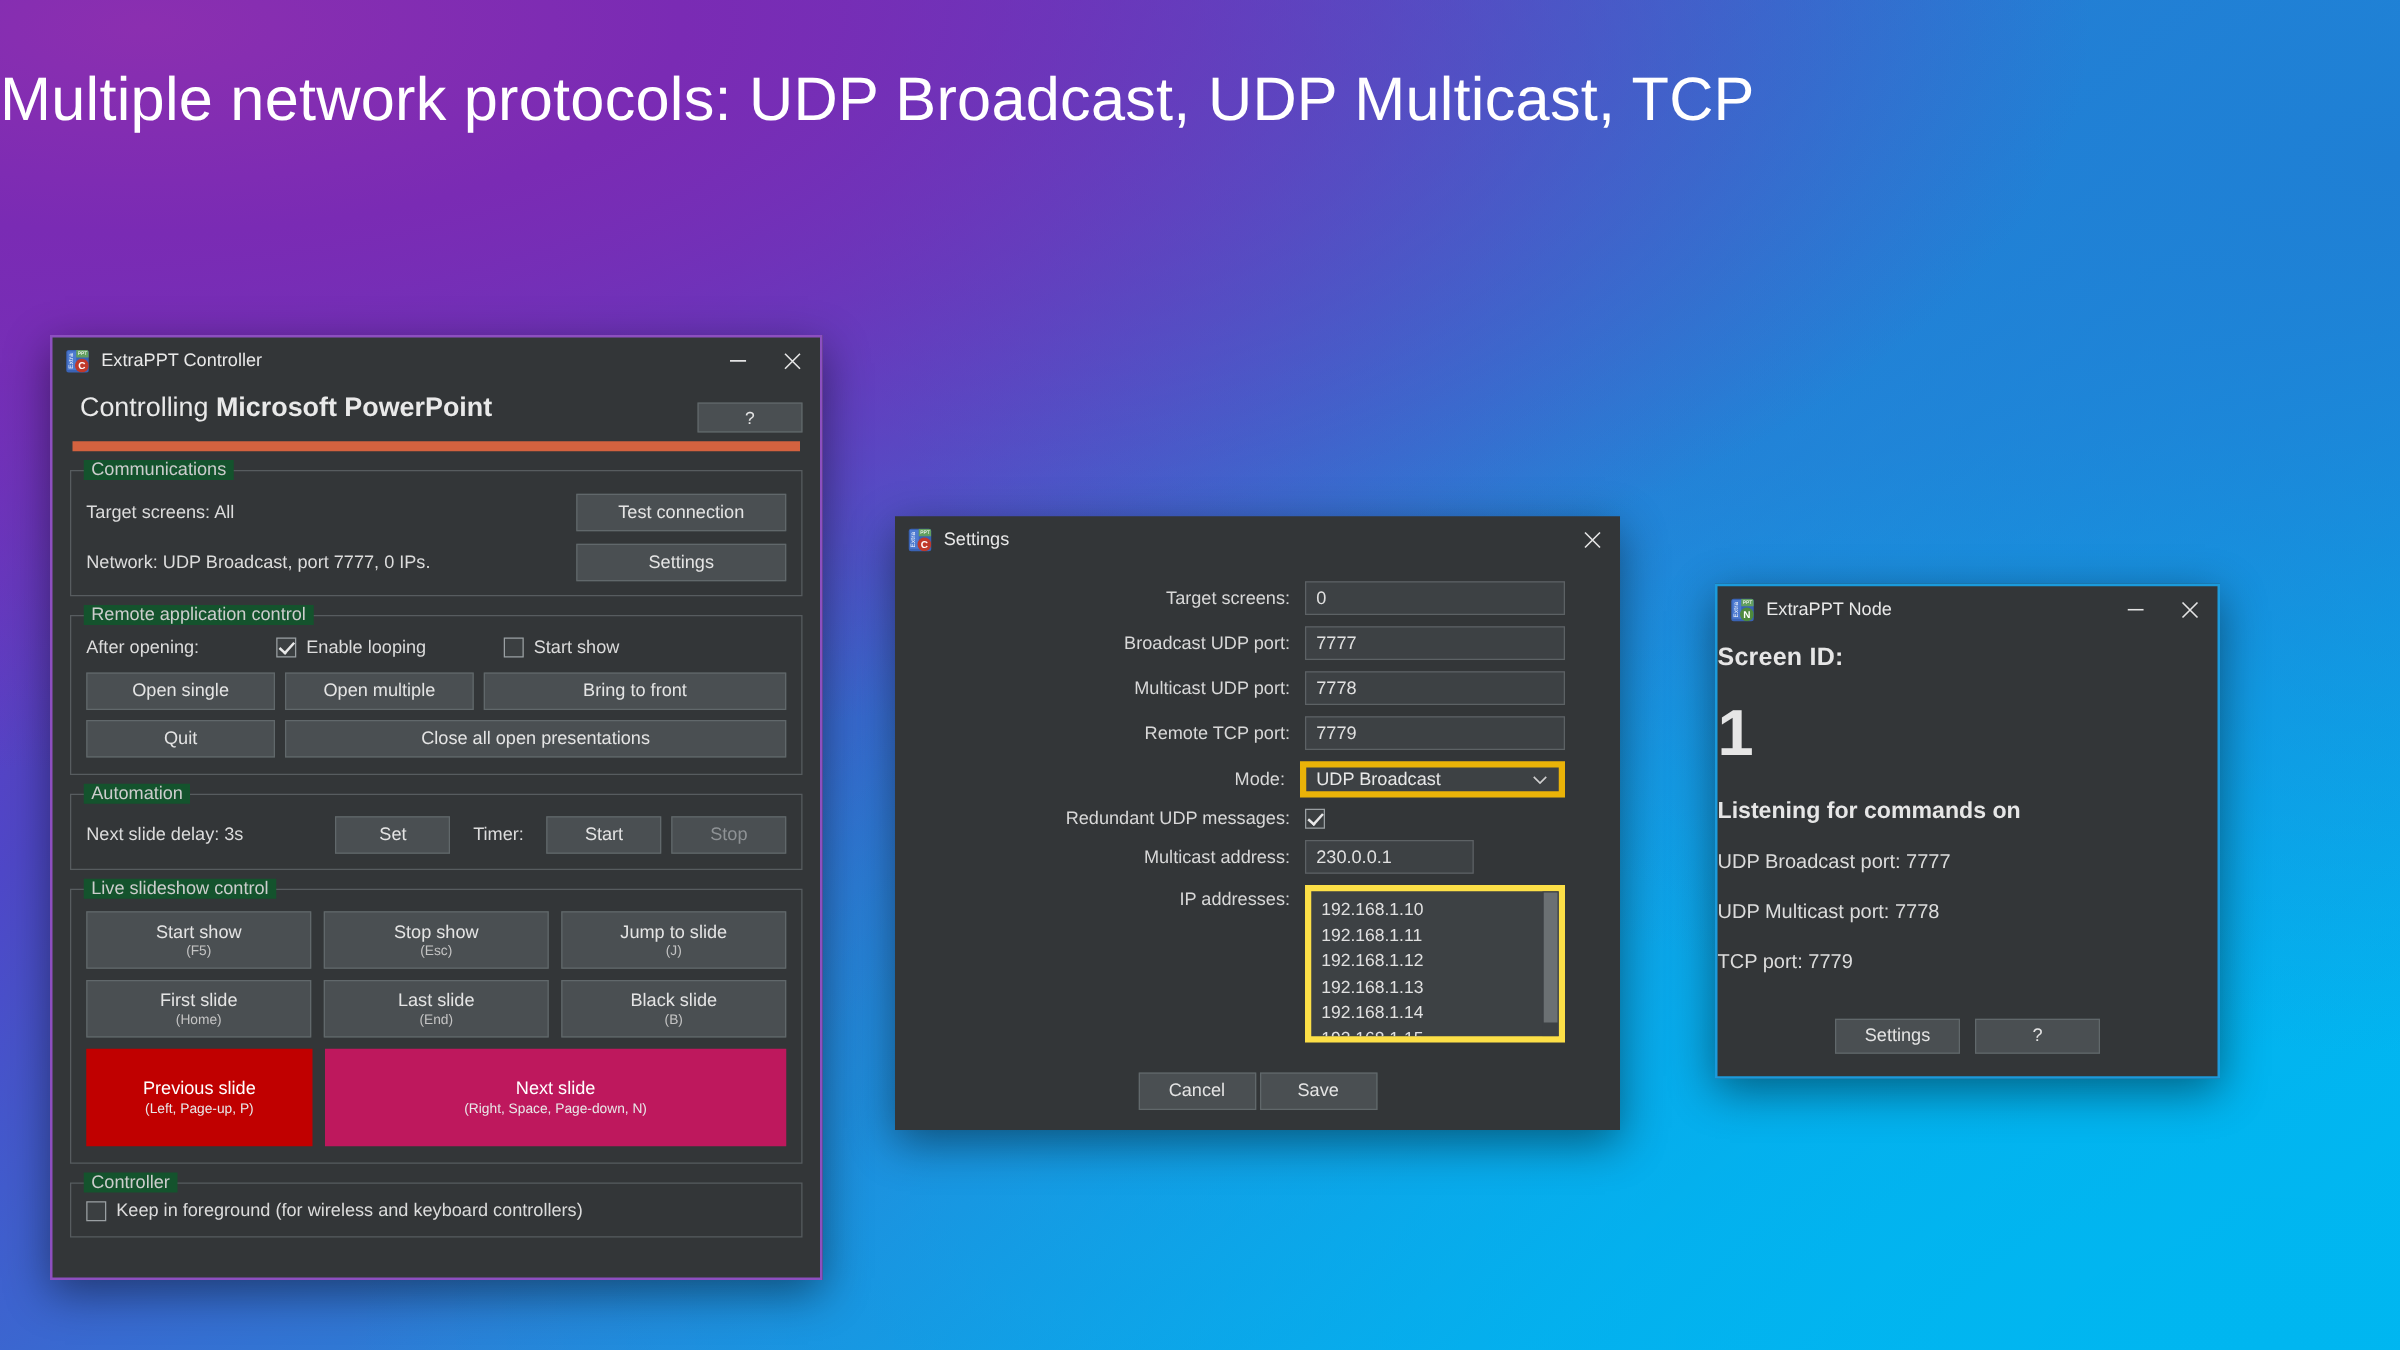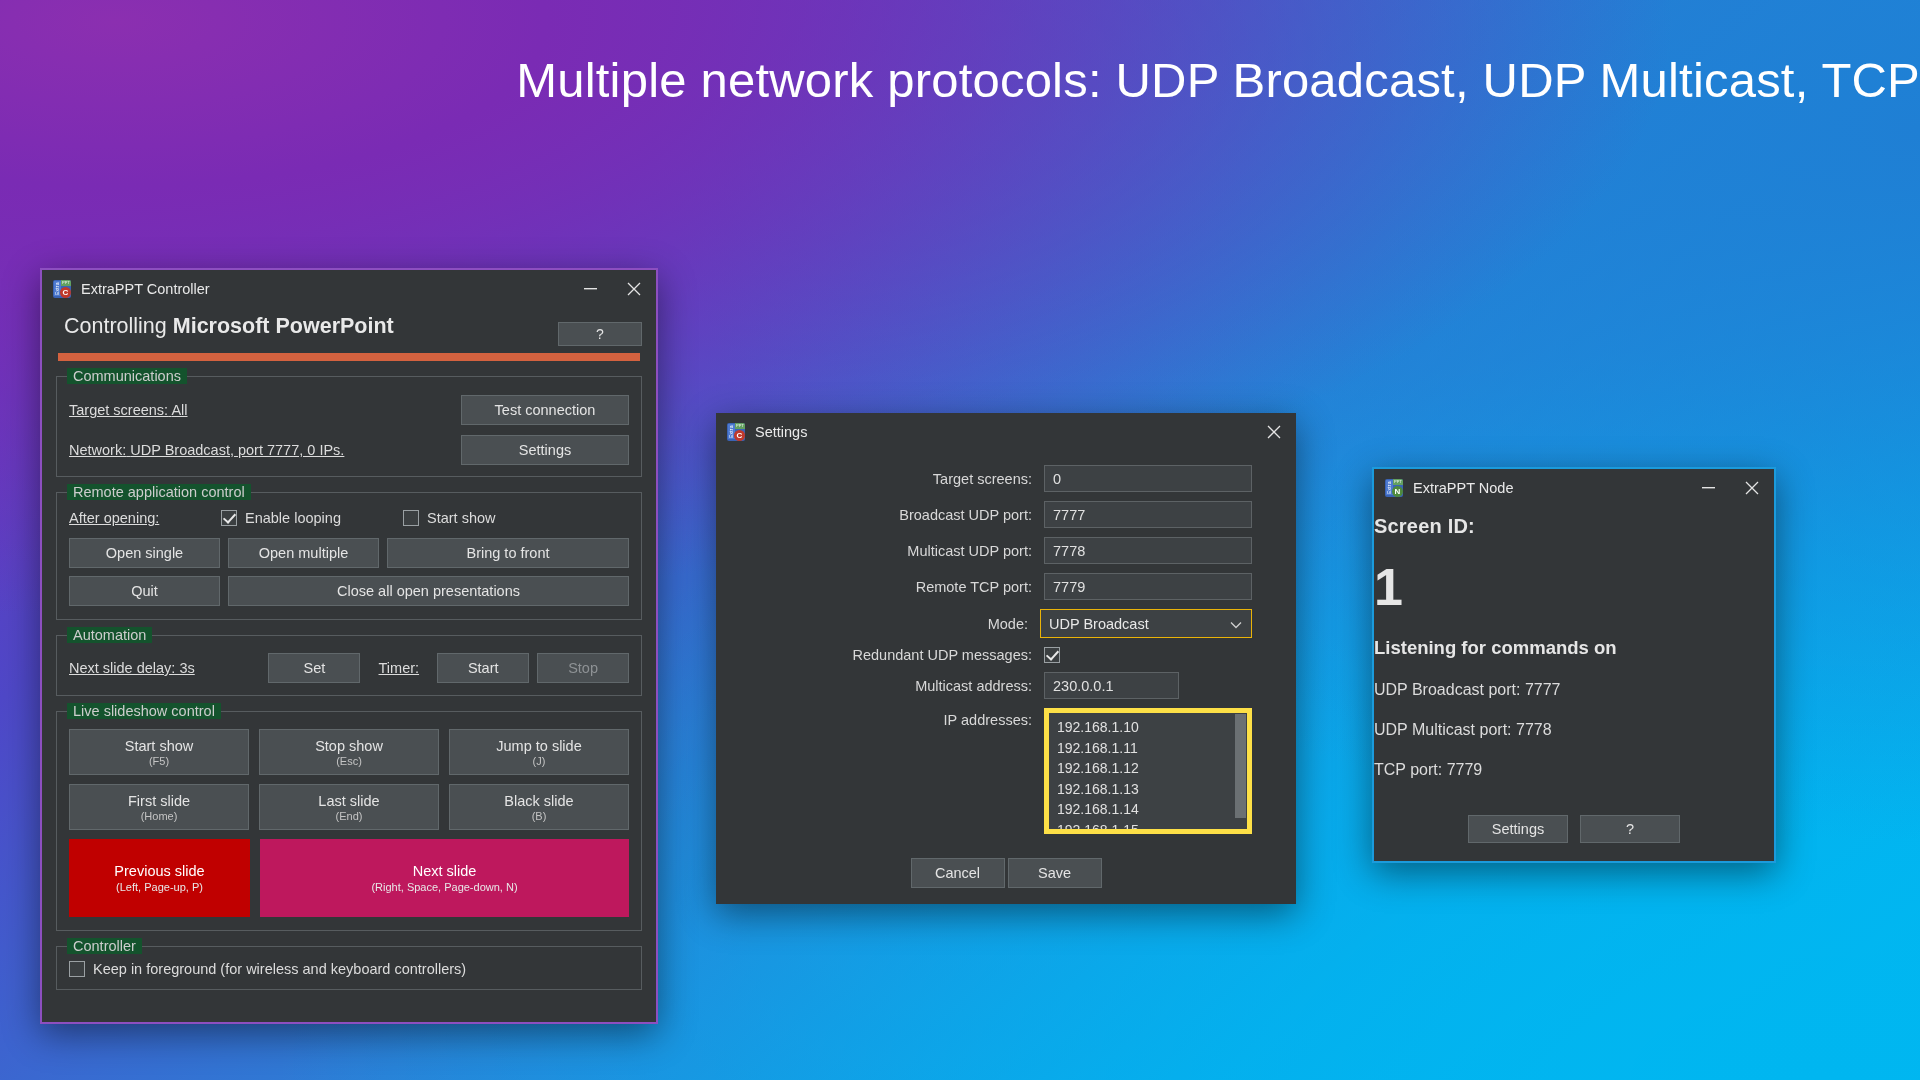--- a/index.html
+++ b/index.html
@@ -17,21 +17,21 @@
       radial-gradient(ellipse 140% 95% at 6% 2%,  #8b2fb0 0%, #7a2bb4 16%, rgba(122,43,180,0) 58%),
       radial-gradient(ellipse 120% 120% at 100% 12%, #1f7fd4 0%, rgba(31,127,212,0) 55%),
       radial-gradient(ellipse 130% 110% at 95% 100%, #00b6f0 0%, rgba(0,182,240,0) 62%),
       linear-gradient(140deg, #7b2cb5 0%, #4f48c8 26%, #2b7fd6 52%, #0aa6ea 78%, #00bdf5 100%);
   }
 
   
   .slide-title {
     position: absolute;
     top: 52px; left: 0; width: 1920px;
-    text-align: right;
+    text-align: left;
     color: #ffffff;
     font-size: 49px;
     font-weight: 400;
     letter-spacing: 0.2px;
     white-space: nowrap;
   }
 
   
   .window {
     position: absolute;
@@ -130,21 +130,20 @@
     background: #14532d;
     font-size: 14.5px;
     color: #cdcdcd;
     white-space: nowrap;
   }
   .row { display: flex; align-items: center; }
   .info-text {
     font-size: 14.5px;
     color: #dcdcdc;
     white-space: nowrap;
-    text-decoration: underline;
   }
 
   
   .btn {
     background: #4a4f52;
     border: 1px solid #61686b;
     color: #e4e4e4;
     font-size: 14.5px;
     font-family: "Liberation Sans", sans-serif;
     height: 30px;
@@ -233,21 +232,21 @@
     color: #e0e0e0;
     font-size: 14.5px;
     font-family: "Liberation Sans", sans-serif;
     display: flex; align-items: center;
     padding-left: 8px;
   }
   .set-field.narrow { width: 135px; }
   .set-select {
     width: 212px; height: 29px;
     background: #3d4144;
-    border: 1px solid #eab308;
+    border: 5px solid #eab308;
     color: #e8e8e8;
     font-size: 14.5px;
     display: flex; align-items: center;
     padding-left: 8px;
     position: relative;
   }
   .set-select .chev {
     position: absolute; right: 9px; top: 50%;
     transform: translateY(-50%);
   }

